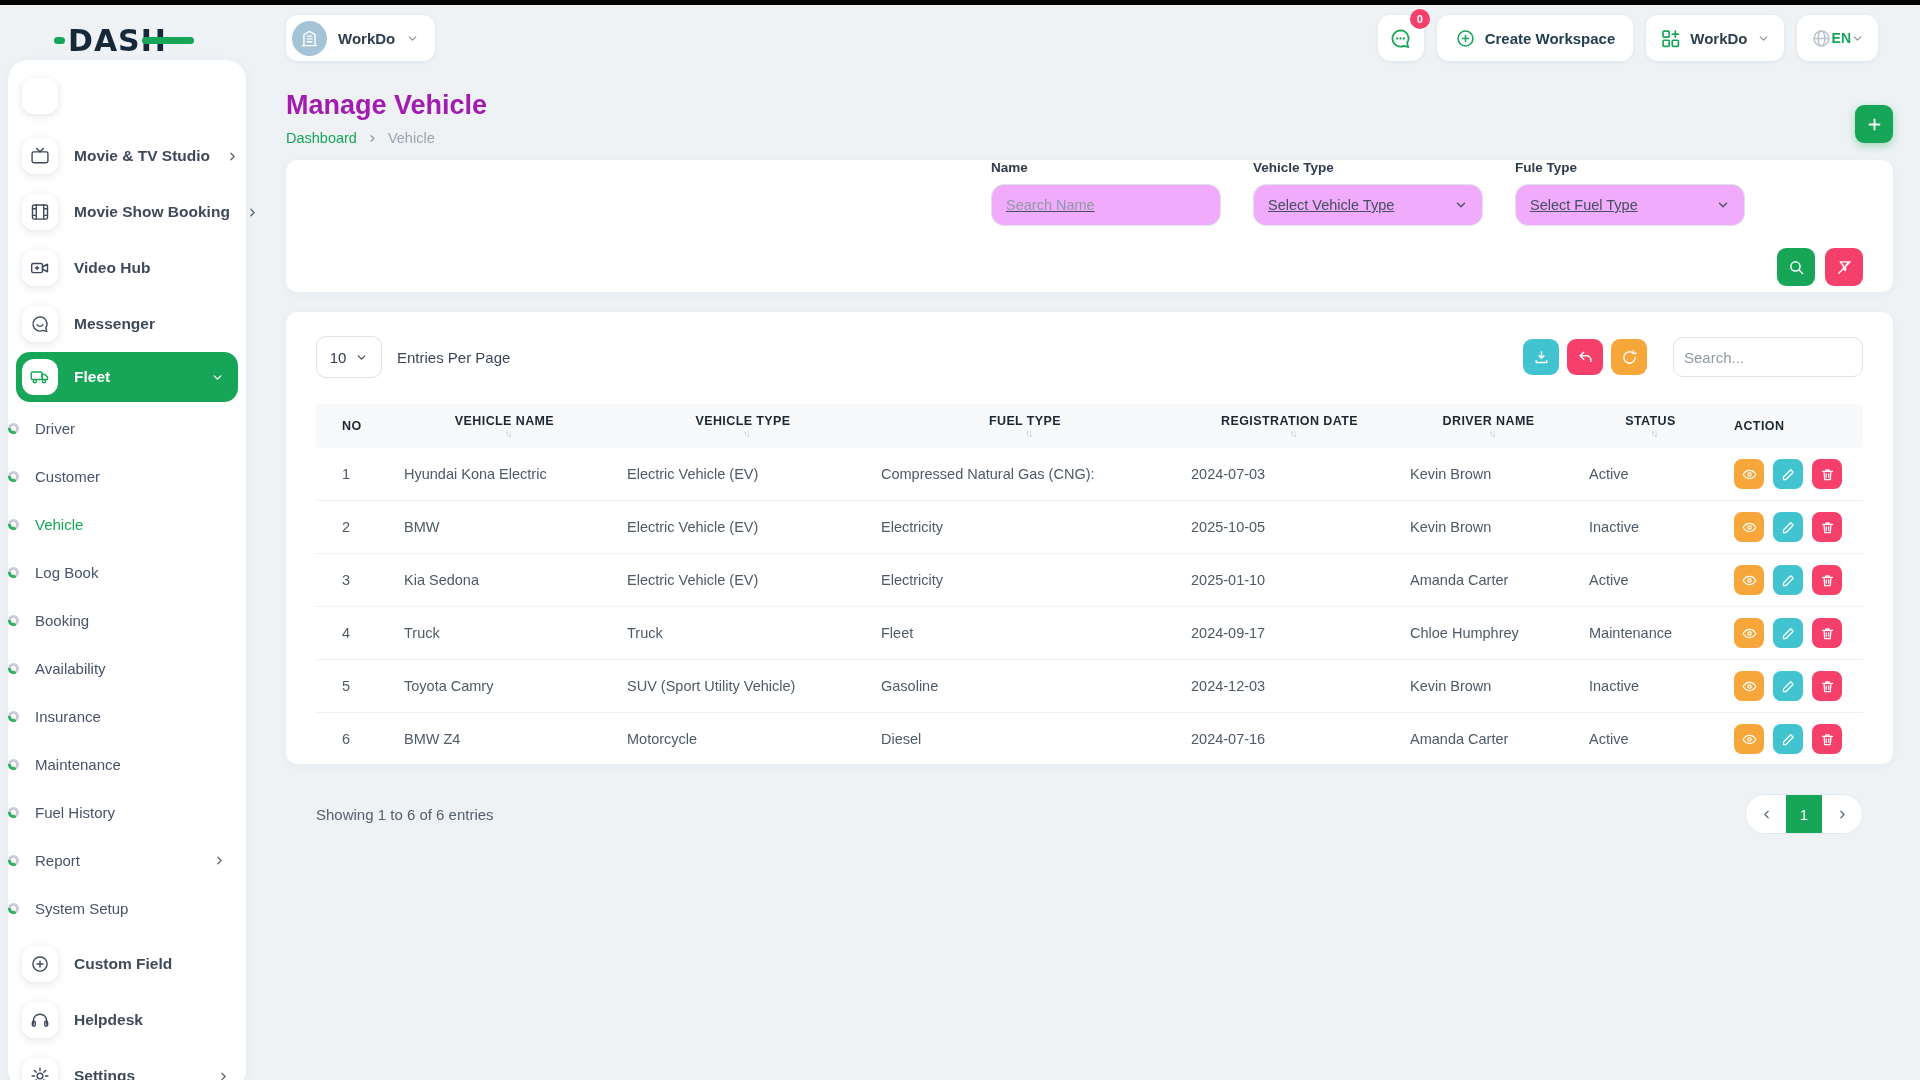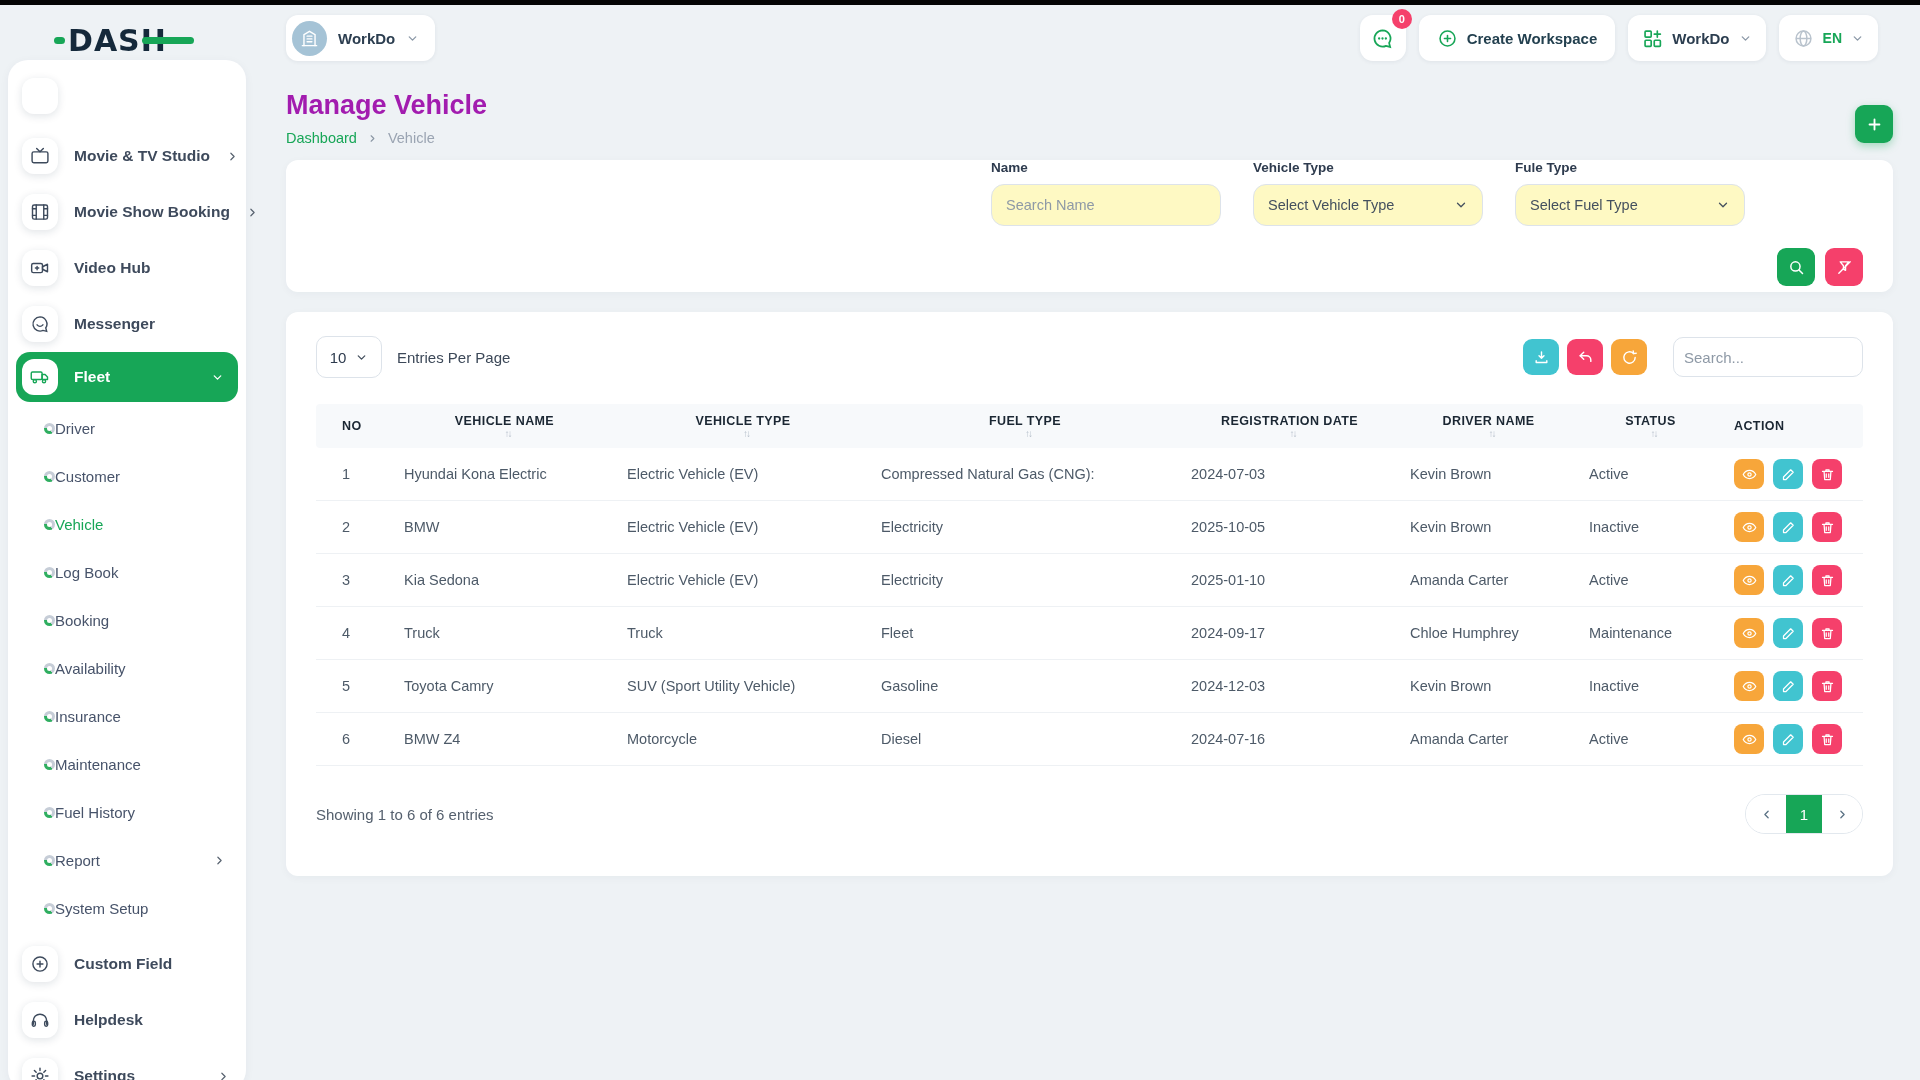--- a/index.html
+++ b/index.html
@@ -25,37 +25,37 @@
   .topbar-right { position:absolute; right:42px; top:10px; display:flex; gap:13px; align-items:center; }
   .icon-btn-sq { position:relative; width:46px; height:46px; border-radius:13px; background:#fff;
                  box-shadow:0 1px 4px rgba(25,45,70,.07); display:flex; align-items:center; justify-content:center; cursor:pointer; }
   .badge { position:absolute; top:-6px; right:-6px; min-width:20px; height:20px; border-radius:10px;
            background:var(--pink); color:#fff; font-size:11px; font-weight:700;
            display:flex; align-items:center; justify-content:center; padding:0 5px; }
   .create-pill { padding:12px 18px; gap:9px; cursor:pointer; }
   .create-pill span { font-size:15px; font-weight:600; color:#23404f; }
   .app-pill { padding:0 14px; gap:9px; cursor:pointer; }
   .app-pill span { font-size:15px; font-weight:700; color:#2c3e50; }
-  .lang-pill { padding:13px 14px; gap:9px; cursor:pointer; }
+  .lang-pill { padding:13px 14px; cursor:pointer; }
   .lang-pill .lang { font-size:14px; font-weight:700; color:var(--green); }
 
   
   .sidebar { position:absolute; left:8px; top:60px; width:238px; height:1030px; background:#fff;
              border-radius:20px; box-shadow:0 2px 10px rgba(25,45,70,.05); padding-top:18px; }
   .icon-box { width:36px; height:36px; border-radius:12px; background:#fff;
               box-shadow:0 2px 8px rgba(15,35,60,.13); display:flex; align-items:center; justify-content:center; flex:none; }
   .nav-item { display:flex; align-items:center; height:56px; padding:0 16px 0 14px; gap:16px; cursor:pointer; }
   .nav-label { font-size:15.5px; font-weight:600; color:#3e4a5c; flex:1; white-space:nowrap; }
   .nav-chev { color:#57626f; flex:none; }
   .nav-item.active-pill { background:var(--green); border-radius:14px; margin:0 8px; padding:0 14px 0 6px; height:50px; }
   .nav-item.active-pill .nav-label { color:#fff; font-weight:700; }
   .nav-item.active-pill .icon-box { box-shadow:none; }
   .partial-box { position:absolute; top:18px; left:14px; }
   .subnav { padding:2px 0 4px 0; }
-  .sub-item { display:flex; align-items:center; height:48px; padding-left:36px; cursor:pointer; }
+  .sub-item { display:flex; align-items:center; height:48px; gap:16px; cursor:pointer; }
   .bullet { position:relative; width:11px; height:11px; border-radius:50%; flex:none;
             background:conic-gradient(from 150deg, #2fae60 0 120deg, #c6cdd7 120deg 360deg); }
   .bullet::after { content:''; position:absolute; inset:3px; border-radius:50%; background:#fff; }
   .sub-label { font-size:15px; font-weight:500; color:#47536a; flex:1; }
   .sub-item.active .sub-label { color:var(--green); }
   .sub-item .nav-chev { margin-right:20px; }
 
   
   .page-title { position:absolute; left:286px; top:90px; font-size:27px; font-weight:700; color:#a21caf; }
   .breadcrumb { position:absolute; left:286px; top:130px; display:flex; align-items:center; gap:10px; font-size:14.5px; }
@@ -67,33 +67,33 @@
              box-shadow:0 3px 8px rgba(23,166,87,.35); cursor:pointer; }
 
   
   .card { position:absolute; left:286px; width:1607px; background:#fff; border-radius:12px;
           box-shadow:0 2px 8px rgba(30,50,80,.04); }
   .filter-card { top:160px; height:132px; display:flex; justify-content:flex-end; align-items:flex-start;
                  padding:0 30px; gap:32px; }
   .fgroup { width:230px; }
   .flabel { font-size:13.5px; font-weight:600; color:#2e3b4e; margin-bottom:9px; }
   .finput, .fselect { width:100%; height:42px; border:1px solid #dde3ea; border-radius:13px;
-                      font-size:14.5px; color:#44505e; padding:0 14px; background:#fef9c3;
-                      font-family:"Liberation Sans",sans-serif; }
+                      font-size:14.5px; color:#44505e; padding:0 14px; background:#f0abfc;
+                      font-family:"Liberation Sans",sans-serif;text-decoration:underline; }
   .finput::placeholder { color:#8e99a6; }
   .fselect { display:flex; align-items:center; justify-content:space-between; cursor:pointer; }
   .fselect .val { color:#44505e; }
   .fbtns { display:flex; gap:10px; align-self:flex-end; margin-bottom:6px; }
   .sq-btn { width:38px; height:38px; border-radius:9px; border:none; display:flex;
             align-items:center; justify-content:center; cursor:pointer; flex:none; }
   .bg-green { background:var(--green); } .bg-pink { background:var(--pink); }
   .bg-cyan { background:var(--cyan); } .bg-orange { background:var(--orange); }
 
   
-  .table-card { top:312px; height:564px; padding:24px 30px; }
+  .table-card { top:312px; height:452px; padding:24px 30px; }
   .controls { display:flex; align-items:center; }
   .pp-select { width:66px; height:42px; border:1px solid #dde3ea; border-radius:10px; display:flex;
                align-items:center; justify-content:center; gap:9px; font-size:15px; color:#2e3b4e; cursor:pointer; }
   .pp-label { font-size:15px; color:#3c4858; margin-left:15px; flex:1; }
   .controls-right { display:flex; align-items:center; gap:8px; }
   .mini-btn { width:36px; height:36px; border-radius:9px; border:none; display:flex;
               align-items:center; justify-content:center; cursor:pointer; }
   .tbl-search { width:190px; height:40px; border:1px solid #dde3ea; border-radius:10px; margin-left:18px;
                 font-size:15px; padding:0 10px; color:#44505e; font-family:"Liberation Sans",sans-serif; }
   .tbl-search::placeholder { color:#8e99a6; }

